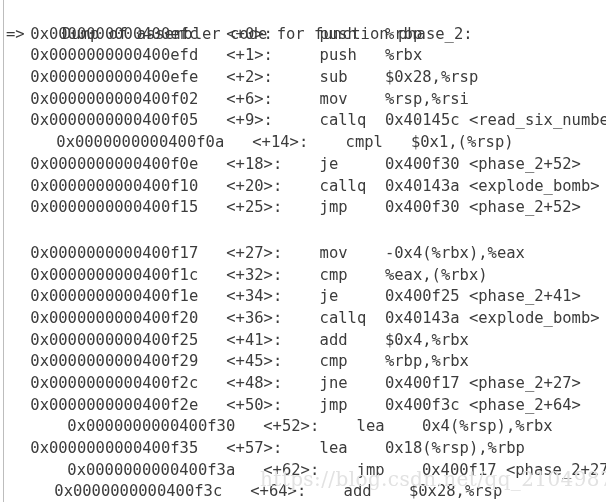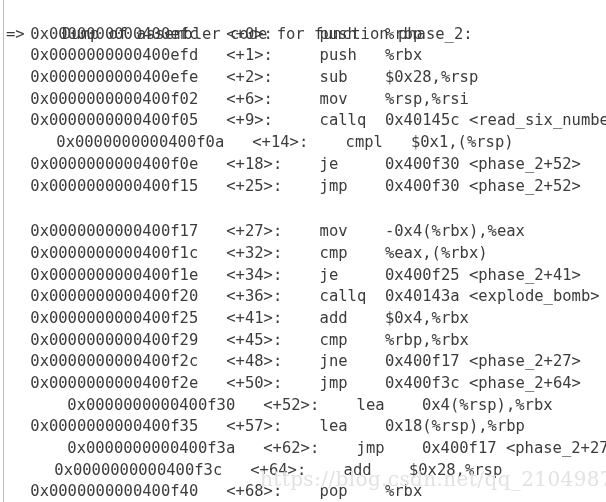--- a/index.html
+++ b/index.html
@@ -87,20 +87,21 @@
     </div>
 
     <div id="instruction-list">
         <div class="line" style="color: rgb(60, 60, 60);"><span class="gutter">=&gt;</span><span class="addr">0x0000000000400efc&nbsp;&nbsp;&nbsp;</span><span class="off">&lt;+0&gt;:&nbsp;&nbsp;&nbsp;&nbsp;&nbsp;</span><span class="mnem">push&nbsp;&nbsp;&nbsp;</span><span class="ops">%rbp</span></div>
         <div class="line" style="color: rgb(60, 60, 60);"><span class="gutter">&nbsp;&nbsp;</span><span class="addr">0x0000000000400efd&nbsp;&nbsp;&nbsp;</span><span class="off">&lt;+1&gt;:&nbsp;&nbsp;&nbsp;&nbsp;&nbsp;</span><span class="mnem">push&nbsp;&nbsp;&nbsp;</span><span class="ops">%rbx</span></div>
         <div class="line" style="color: rgb(60, 60, 60);"><span class="gutter">&nbsp;&nbsp;</span><span class="addr">0x0000000000400efe&nbsp;&nbsp;&nbsp;</span><span class="off">&lt;+2&gt;:&nbsp;&nbsp;&nbsp;&nbsp;&nbsp;</span><span class="mnem">sub&nbsp;&nbsp;&nbsp;&nbsp;</span><span class="ops">$0x28,%rsp</span></div>
         <div class="line" style="color: rgb(60, 60, 60);"><span class="gutter">&nbsp;&nbsp;</span><span class="addr">0x0000000000400f02&nbsp;&nbsp;&nbsp;</span><span class="off">&lt;+6&gt;:&nbsp;&nbsp;&nbsp;&nbsp;&nbsp;</span><span class="mnem">mov&nbsp;&nbsp;&nbsp;&nbsp;</span><span class="ops">%rsp,%rsi</span></div>
         <div class="line" style="color: rgb(60, 60, 60);"><span class="gutter">&nbsp;&nbsp;</span><span class="addr">0x0000000000400f05&nbsp;&nbsp;&nbsp;</span><span class="off">&lt;+9&gt;:&nbsp;&nbsp;&nbsp;&nbsp;&nbsp;</span><span class="mnem">callq&nbsp;&nbsp;</span><span class="ops">0x40145c &lt;read_six_numbers&gt;</span></div>
         <div class="line" style="color: rgb(60, 60, 60); padding-left: 32px;"><span class="gutter">&nbsp;&nbsp;</span><span class="addr">0x0000000000400f0a&nbsp;&nbsp;&nbsp;</span><span class="off">&lt;+14&gt;:&nbsp;&nbsp;&nbsp;&nbsp;</span><span class="mnem">cmpl&nbsp;&nbsp;&nbsp;</span><span class="ops">$0x1,(%rsp)</span></div>
         <div class="line" style="color: rgb(60, 60, 60);"><span class="gutter">&nbsp;&nbsp;</span><span class="addr">0x0000000000400f0e&nbsp;&nbsp;&nbsp;</span><span class="off">&lt;+18&gt;:&nbsp;&nbsp;&nbsp;&nbsp;</span><span class="mnem">je&nbsp;&nbsp;&nbsp;&nbsp;&nbsp;</span><span class="ops">0x400f30 &lt;phase_2+52&gt;</span></div>
+        <div class="line" style="color: rgb(60, 60, 60);"><span class="gutter">&nbsp;&nbsp;</span><span class="addr">0x0000000000400f10&nbsp;&nbsp;&nbsp;</span><span class="off">&lt;+20&gt;:&nbsp;&nbsp;&nbsp;&nbsp;</span><span class="mnem">callq&nbsp;&nbsp;</span><span class="ops">0x40143a &lt;explode_bomb&gt;</span></div>
         <div class="line" style="color: rgb(60, 60, 60);"><span class="gutter">&nbsp;&nbsp;</span><span class="addr">0x0000000000400f15&nbsp;&nbsp;&nbsp;</span><span class="off">&lt;+25&gt;:&nbsp;&nbsp;&nbsp;&nbsp;</span><span class="mnem">jmp&nbsp;&nbsp;&nbsp;&nbsp;</span><span class="ops">0x400f30 &lt;phase_2+52&gt;</span></div>
         <div class="line" style="color: rgb(60, 60, 60); margin-top: 24px;"><span class="gutter">&nbsp;&nbsp;</span><span class="addr">0x0000000000400f17&nbsp;&nbsp;&nbsp;</span><span class="off">&lt;+27&gt;:&nbsp;&nbsp;&nbsp;&nbsp;</span><span class="mnem">mov&nbsp;&nbsp;&nbsp;&nbsp;</span><span class="ops">-0x4(%rbx),%eax</span></div>
         <div class="line" style="color: rgb(60, 60, 60);"><span class="gutter">&nbsp;&nbsp;</span><span class="addr">0x0000000000400f1c&nbsp;&nbsp;&nbsp;</span><span class="off">&lt;+32&gt;:&nbsp;&nbsp;&nbsp;&nbsp;</span><span class="mnem">cmp&nbsp;&nbsp;&nbsp;&nbsp;</span><span class="ops">%eax,(%rbx)</span></div>
         <div class="line" style="color: rgb(60, 60, 60);"><span class="gutter">&nbsp;&nbsp;</span><span class="addr">0x0000000000400f1e&nbsp;&nbsp;&nbsp;</span><span class="off">&lt;+34&gt;:&nbsp;&nbsp;&nbsp;&nbsp;</span><span class="mnem">je&nbsp;&nbsp;&nbsp;&nbsp;&nbsp;</span><span class="ops">0x400f25 &lt;phase_2+41&gt;</span></div>
         <div class="line" style="color: rgb(60, 60, 60);"><span class="gutter">&nbsp;&nbsp;</span><span class="addr">0x0000000000400f20&nbsp;&nbsp;&nbsp;</span><span class="off">&lt;+36&gt;:&nbsp;&nbsp;&nbsp;&nbsp;</span><span class="mnem">callq&nbsp;&nbsp;</span><span class="ops">0x40143a &lt;explode_bomb&gt;</span></div>
         <div class="line" style="color: rgb(60, 60, 60);"><span class="gutter">&nbsp;&nbsp;</span><span class="addr">0x0000000000400f25&nbsp;&nbsp;&nbsp;</span><span class="off">&lt;+41&gt;:&nbsp;&nbsp;&nbsp;&nbsp;</span><span class="mnem">add&nbsp;&nbsp;&nbsp;&nbsp;</span><span class="ops">$0x4,%rbx</span></div>
         <div class="line" style="color: rgb(60, 60, 60);"><span class="gutter">&nbsp;&nbsp;</span><span class="addr">0x0000000000400f29&nbsp;&nbsp;&nbsp;</span><span class="off">&lt;+45&gt;:&nbsp;&nbsp;&nbsp;&nbsp;</span><span class="mnem">cmp&nbsp;&nbsp;&nbsp;&nbsp;</span><span class="ops">%rbp,%rbx</span></div>
         <div class="line" style="color: rgb(60, 60, 60);"><span class="gutter">&nbsp;&nbsp;</span><span class="addr">0x0000000000400f2c&nbsp;&nbsp;&nbsp;</span><span class="off">&lt;+48&gt;:&nbsp;&nbsp;&nbsp;&nbsp;</span><span class="mnem">jne&nbsp;&nbsp;&nbsp;&nbsp;</span><span class="ops">0x400f17 &lt;phase_2+27&gt;</span></div>
         <div class="line" style="color: rgb(60, 60, 60);"><span class="gutter">&nbsp;&nbsp;</span><span class="addr">0x0000000000400f2e&nbsp;&nbsp;&nbsp;</span><span class="off">&lt;+50&gt;:&nbsp;&nbsp;&nbsp;&nbsp;</span><span class="mnem">jmp&nbsp;&nbsp;&nbsp;&nbsp;</span><span class="ops">0x400f3c &lt;phase_2+64&gt;</span></div>
         <div class="line" style="color: rgb(60, 60, 60); margin-left: 37px;"><span class="gutter">&nbsp;&nbsp;</span><span class="addr">0x0000000000400f30&nbsp;&nbsp;&nbsp;</span><span class="off">&lt;+52&gt;:&nbsp;&nbsp;&nbsp;&nbsp;</span><span class="mnem">lea&nbsp;&nbsp;&nbsp;&nbsp;</span><span class="ops">0x4(%rsp),%rbx</span></div>

